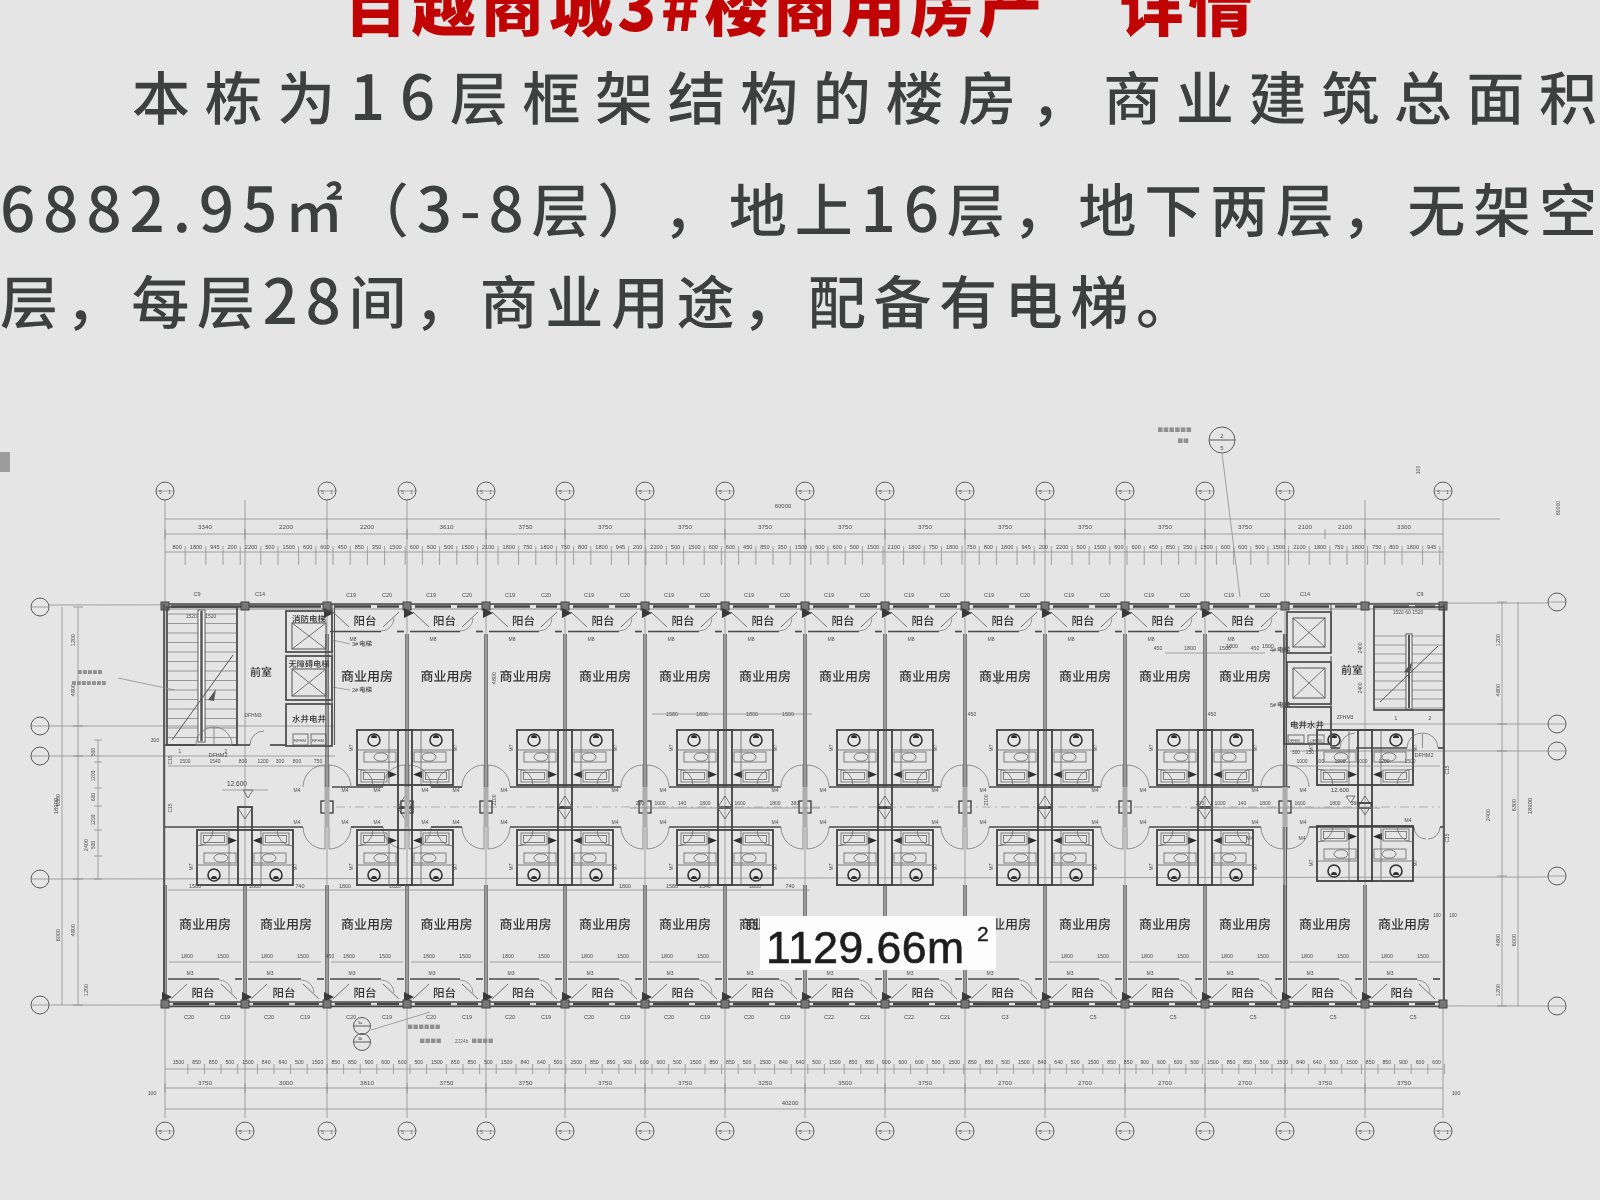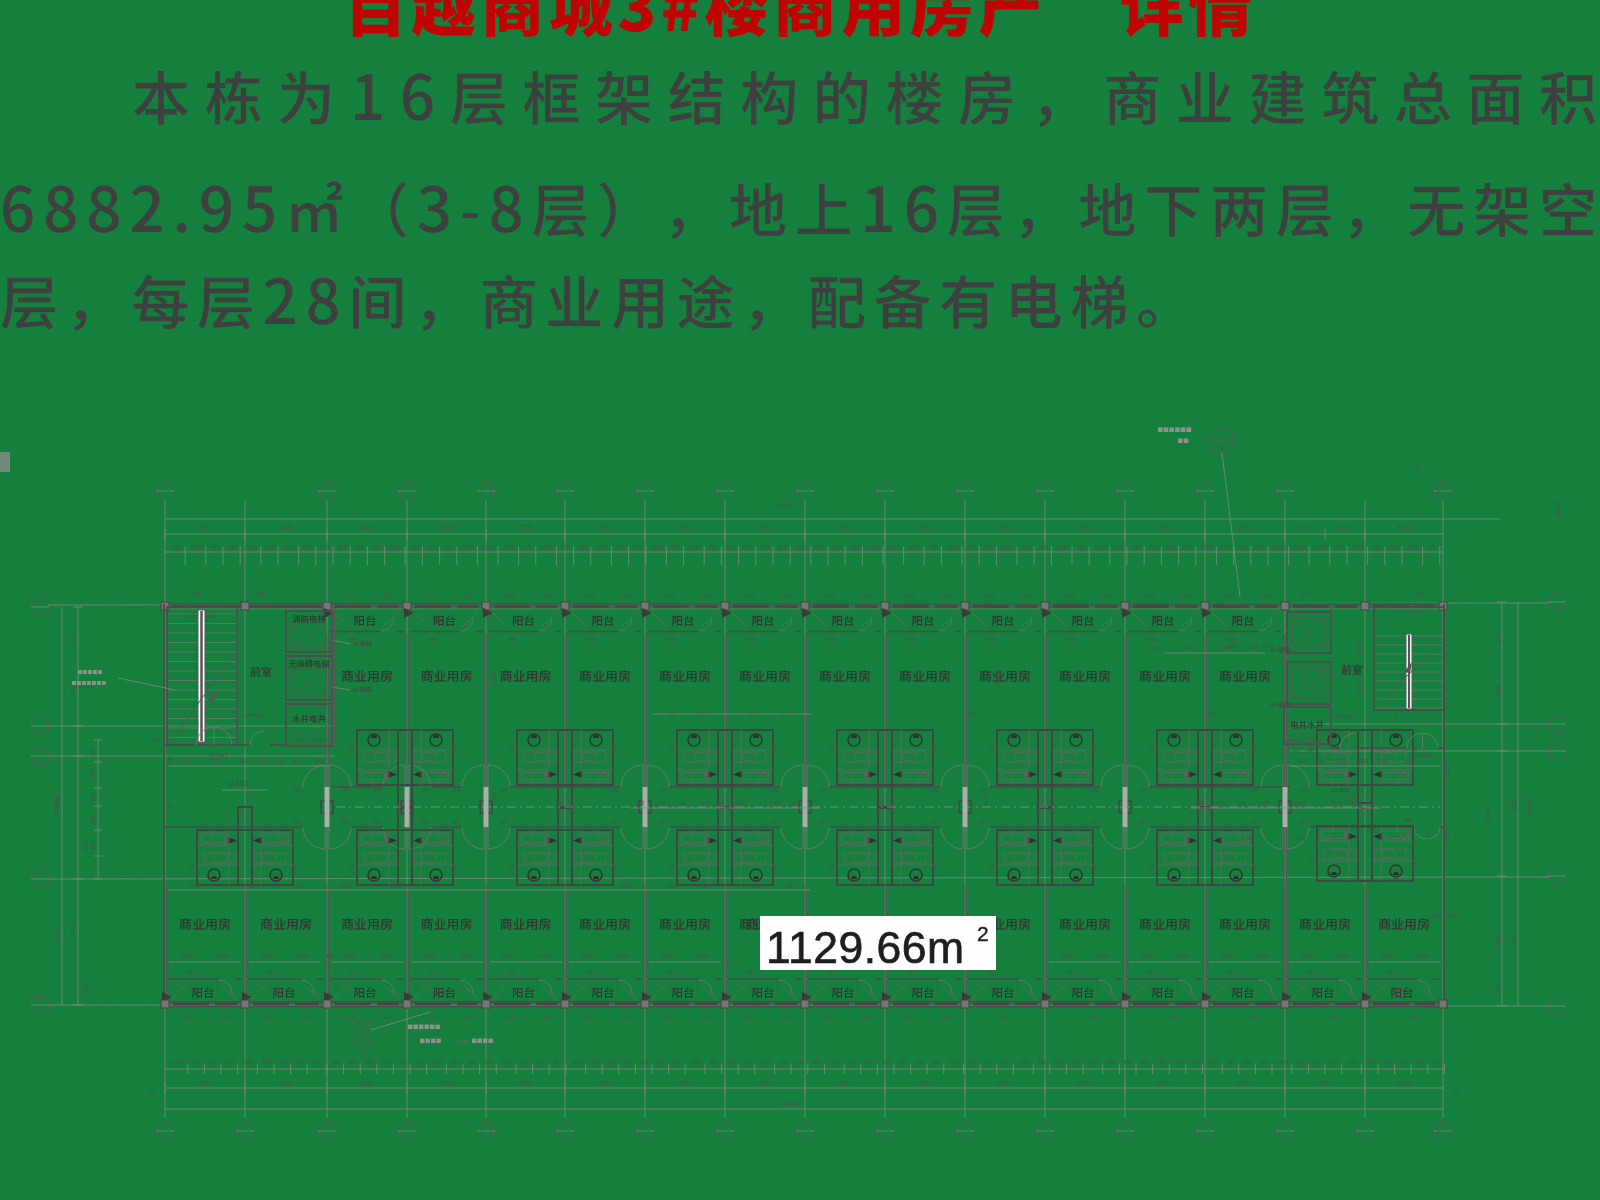--- a/index.html
+++ b/index.html
@@ -1,14 +1,14 @@
 <!DOCTYPE html>
 <html><head><meta charset="utf-8"><title>p</title><style>
 html,body{margin:0;padding:0;background:#fff}
-.pg{position:relative;width:1600px;height:1200px;overflow:hidden;background:#15803d}
+.pg{position:relative;width:1600px;height:1200px;overflow:hidden;background:#e5e5e5}
 svg{display:block}
 text{font-family:"Liberation Sans",sans-serif}
 </style></head><body>
 <div class="pg">
 <svg width="1600" height="1200" viewBox="0 0 1600 1200">
 <defs>
         <path id="gB767e" d="M149 571V-94H297V-36H705V-94H861V571H551L578 665H944V807H57V665H408C404 633 399 601 394 571ZM297 203H705V98H297ZM297 334V437H705V334Z"></path>
         <path id="gB8d8a" d="M492 704V343C492 305 470 280 449 266V349H351V442H471V569H328V632H456V757H328V854H195V757H64V632H195V569H34V442H221V203C208 224 196 249 186 278C186 314 186 350 185 386L64 393C70 256 66 107 5 -4C34 -18 81 -63 99 -93C130 -42 150 16 163 76C253 -45 385 -70 571 -70H932C941 -26 965 41 987 74C913 70 769 69 664 69C699 93 732 121 761 153C785 113 814 90 850 90C925 89 958 122 976 251C947 264 909 291 884 319C882 249 875 215 866 215C858 215 849 229 841 255C893 334 934 427 965 528L853 557C841 517 826 478 809 440C804 485 800 533 797 584H965V704H900L964 737C946 767 911 815 885 850L790 804L791 855H661L665 704ZM499 136C516 156 548 179 700 276C688 302 673 353 667 387L621 359V584H671C679 473 692 370 712 286C667 232 614 187 555 155C579 135 610 98 630 69H573C486 69 412 74 351 96V224H449V253C469 221 492 167 499 136ZM790 797C810 768 833 732 849 704H792Z"></path>
         <path id="gB5546" d="M778 421V328C742 356 693 391 651 421ZM415 826 441 766H51V645H319L255 625C267 598 282 564 292 536H93V-92H231V308C246 275 264 230 269 211L295 227V-12H415V26H698V232L718 213L778 277V33C778 19 772 14 756 14C742 13 685 13 643 15C659 -13 676 -58 682 -90C759 -90 816 -89 856 -72C897 -55 911 -28 911 32V536H713C730 563 748 594 767 627L673 645H952V766H608C595 797 579 833 563 862ZM378 536 443 558C433 581 416 615 401 645H608C598 611 583 571 568 536ZM531 366 639 281H374C418 314 461 350 494 383L419 421H586ZM231 337V421H382C340 391 280 360 231 337ZM415 183H583V123H415Z"></path>
         <path id="gB57ce" d="M839 500C828 448 815 399 798 353C791 426 785 508 782 593H963V724H919L956 745C941 780 904 829 871 865L779 814L780 856H644L646 724H343V379C343 322 341 259 331 197L317 262L251 239V486H320V619H251V840H118V619H40V486H118V193C82 181 49 171 21 163L66 19C141 48 228 84 312 120C297 73 274 28 239 -10C269 -27 324 -74 345 -99C407 -33 440 59 458 154C467 125 474 92 476 65C509 65 539 66 559 71C583 76 600 86 617 110C638 140 642 234 645 455C646 469 646 500 646 500H476V593H649C656 433 669 277 695 156C646 91 587 37 515 -3C544 -25 595 -75 615 -100C661 -69 704 -33 742 8C769 -49 805 -83 850 -83C936 -83 972 -43 989 116C957 131 916 162 889 193C887 97 879 51 868 51C856 51 843 79 832 128C893 226 938 343 969 477ZM779 724V799C797 776 816 749 830 724ZM476 384H527C525 254 521 206 514 193C507 183 500 180 490 180L463 181C473 250 476 318 476 378Z"></path>

